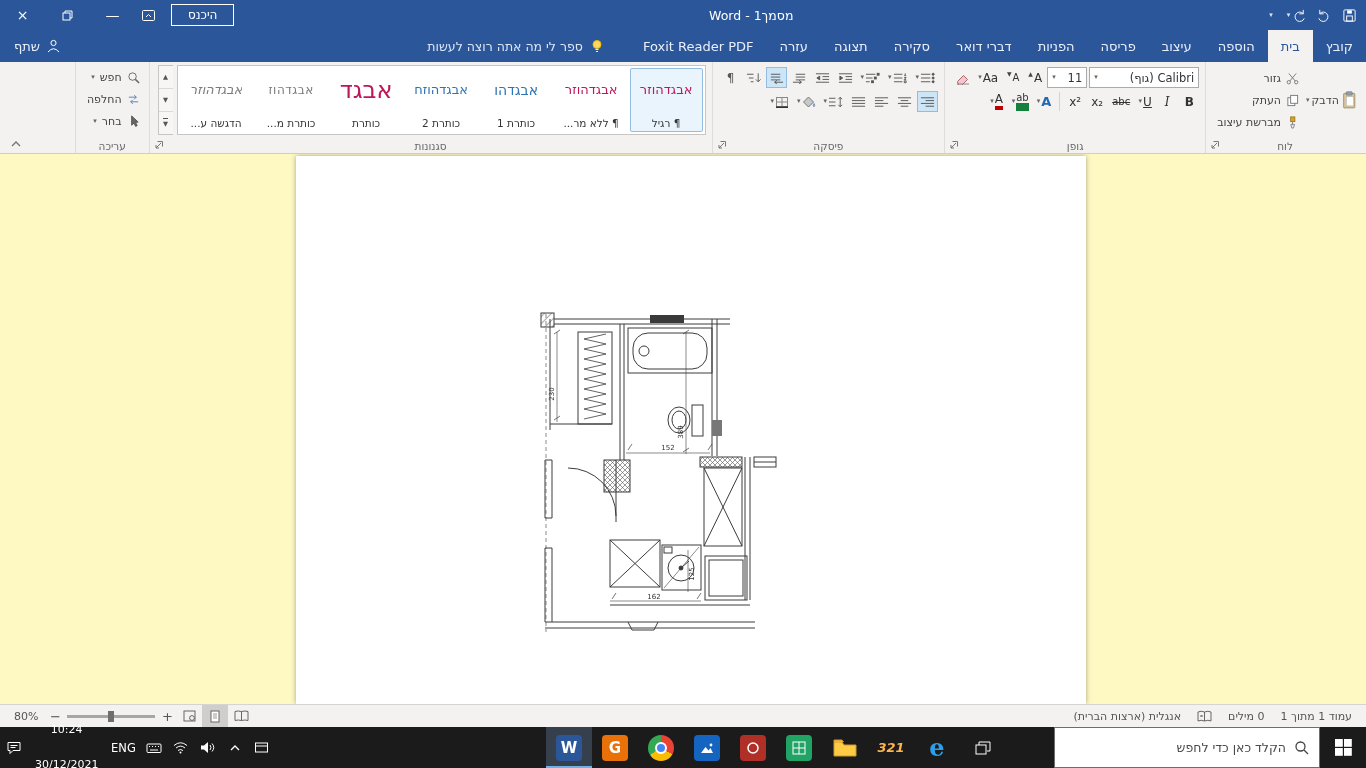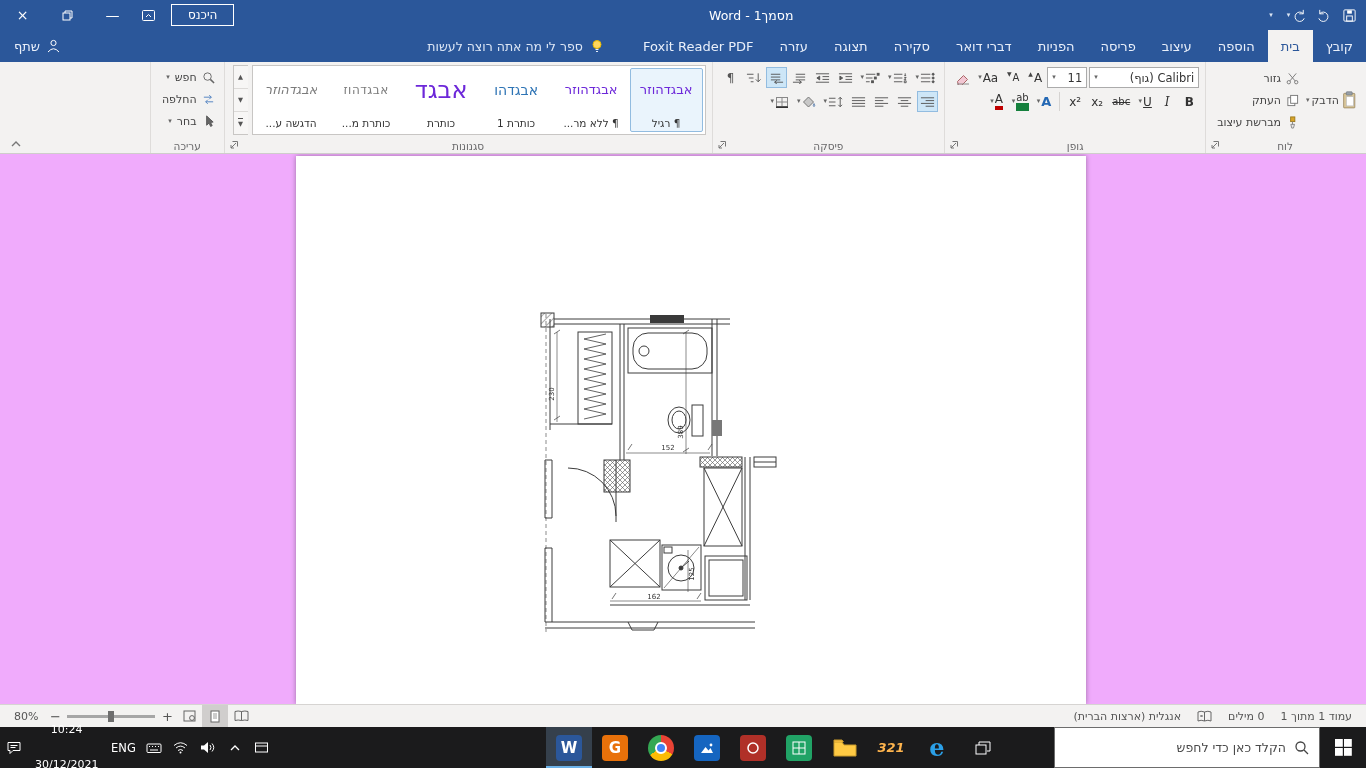--- a/index.html
+++ b/index.html
@@ -44,36 +44,36 @@
   .bB{font-weight:bold;}
   .bI{font-style:italic;font-family:"DejaVu Serif",serif;}
   .bU{text-decoration:underline;}
   .bS{text-decoration:line-through;font-size:10px;}
   .fxA{color:#2468b4;font-weight:bold;font-size:13px;}
   .hlab{font-size:10px;border-bottom:8px solid #15803d;line-height:1.1;}
   .fcA{font-size:12px;border-bottom:4px solid #c00000;line-height:1.1;}
   .gallery{display:flex;align-items:stretch;gap:2px;background:#fff;border:1px solid #c8c6c4;padding:2px;height:70px;}
   .gitem{width:73px;display:flex;flex-direction:column;align-items:center;justify-content:flex-start;gap:9px;padding:2px;border:1px solid transparent;border-radius:2px;}
   .gitem.sel{border-color:#92bce0;background:#eaf4fc;}
-  .gprev{flex:1;display:flex;align-items:center;font-size:13px;color:#6d28d9;white-space:nowrap;overflow:hidden;}
+  .gprev{flex:1;display:flex;align-items:center;font-size:13px;color:#be185d;white-space:nowrap;overflow:hidden;}
   .gprev.p3{color:#2e74b5;font-size:14px;}
   .gprev.p4{color:#2e74b5;}
   .gprev.p5{font-size:24px;}
   .gprev.p6{color:#7b7b7b;font-size:12px;letter-spacing:.5px;}
   .gprev.p7{color:#7b7b7b;font-style:italic;}
   .gname{font-size:10.5px;color:#333;white-space:nowrap;}
   .gscroll{width:15px;display:flex;flex-direction:column;border:1px solid #c8c6c4;border-right:none;background:#f7f6f5;height:70px;}
   .gsbtn{flex:1;display:flex;align-items:center;justify-content:center;font-size:6.5px;color:#555;border-bottom:1px solid #dcdad8;}
   .gsbtn:last-child{border-bottom:none;}
   .gsbtn.more span{border-top:1px solid #555;padding-top:1px;}
   .editcol{gap:1px;}
   #collapse-ribbon{position:absolute;bottom:4px;left:10px;}
 
   
-  #docarea{position:absolute;top:154px;left:0;right:0;height:586px;background:#f0abfc;overflow:hidden;}
+  #docarea{position:absolute;top:154px;left:0;right:0;height:586px;background:#fef9c3;overflow:hidden;}
   #page{position:absolute;left:296px;top:2px;width:790px;height:548px;background:#fff;box-shadow:0 0 5px rgba(0,0,0,.35);}
   #floorplan{position:absolute;left:244px;top:154px;}
   #floorplan text{font-size:7px;fill:#333;}
 
   
   #statusbar{position:absolute;top:704px;left:0;right:0;height:23px;background:#f3f2f1;border-top:1px solid #d6d4d2;display:flex;align-items:center;font-size:11px;color:#555;padding:0 6px;}
   .sseg{display:flex;align-items:center;gap:5px;padding:0 8px;height:100%;}
   .vbtn{width:26px;height:100%;display:flex;align-items:center;justify-content:center;}
   .vbtn.on{background:#d0cecd;}
   .zbtn{width:18px;text-align:center;font-size:13px;color:#555;}
@@ -441,20 +441,24 @@
           <div class="gprev">אבגדהוזר</div>
           <div class="gname">¶ רגיל</div>
         </div>
         <div class="gitem">
           <div class="gprev">אבגדהוזר</div>
           <div class="gname">¶ ללא מר...</div>
         </div>
         <div class="gitem">
           <div class="gprev p3">אבגדהו</div>
           <div class="gname">כותרת 1</div>
+        </div>
+        <div class="gitem">
+          <div class="gprev p4">אבגדהוזח</div>
+          <div class="gname">כותרת 2</div>
         </div>
         <div class="gitem">
           <div class="gprev p5">אבגד</div>
           <div class="gname">כותרת</div>
         </div>
         <div class="gitem">
           <div class="gprev p6">אבגדהוז</div>
           <div class="gname">כותרת מ...</div>
         </div>
         <div class="gitem">

